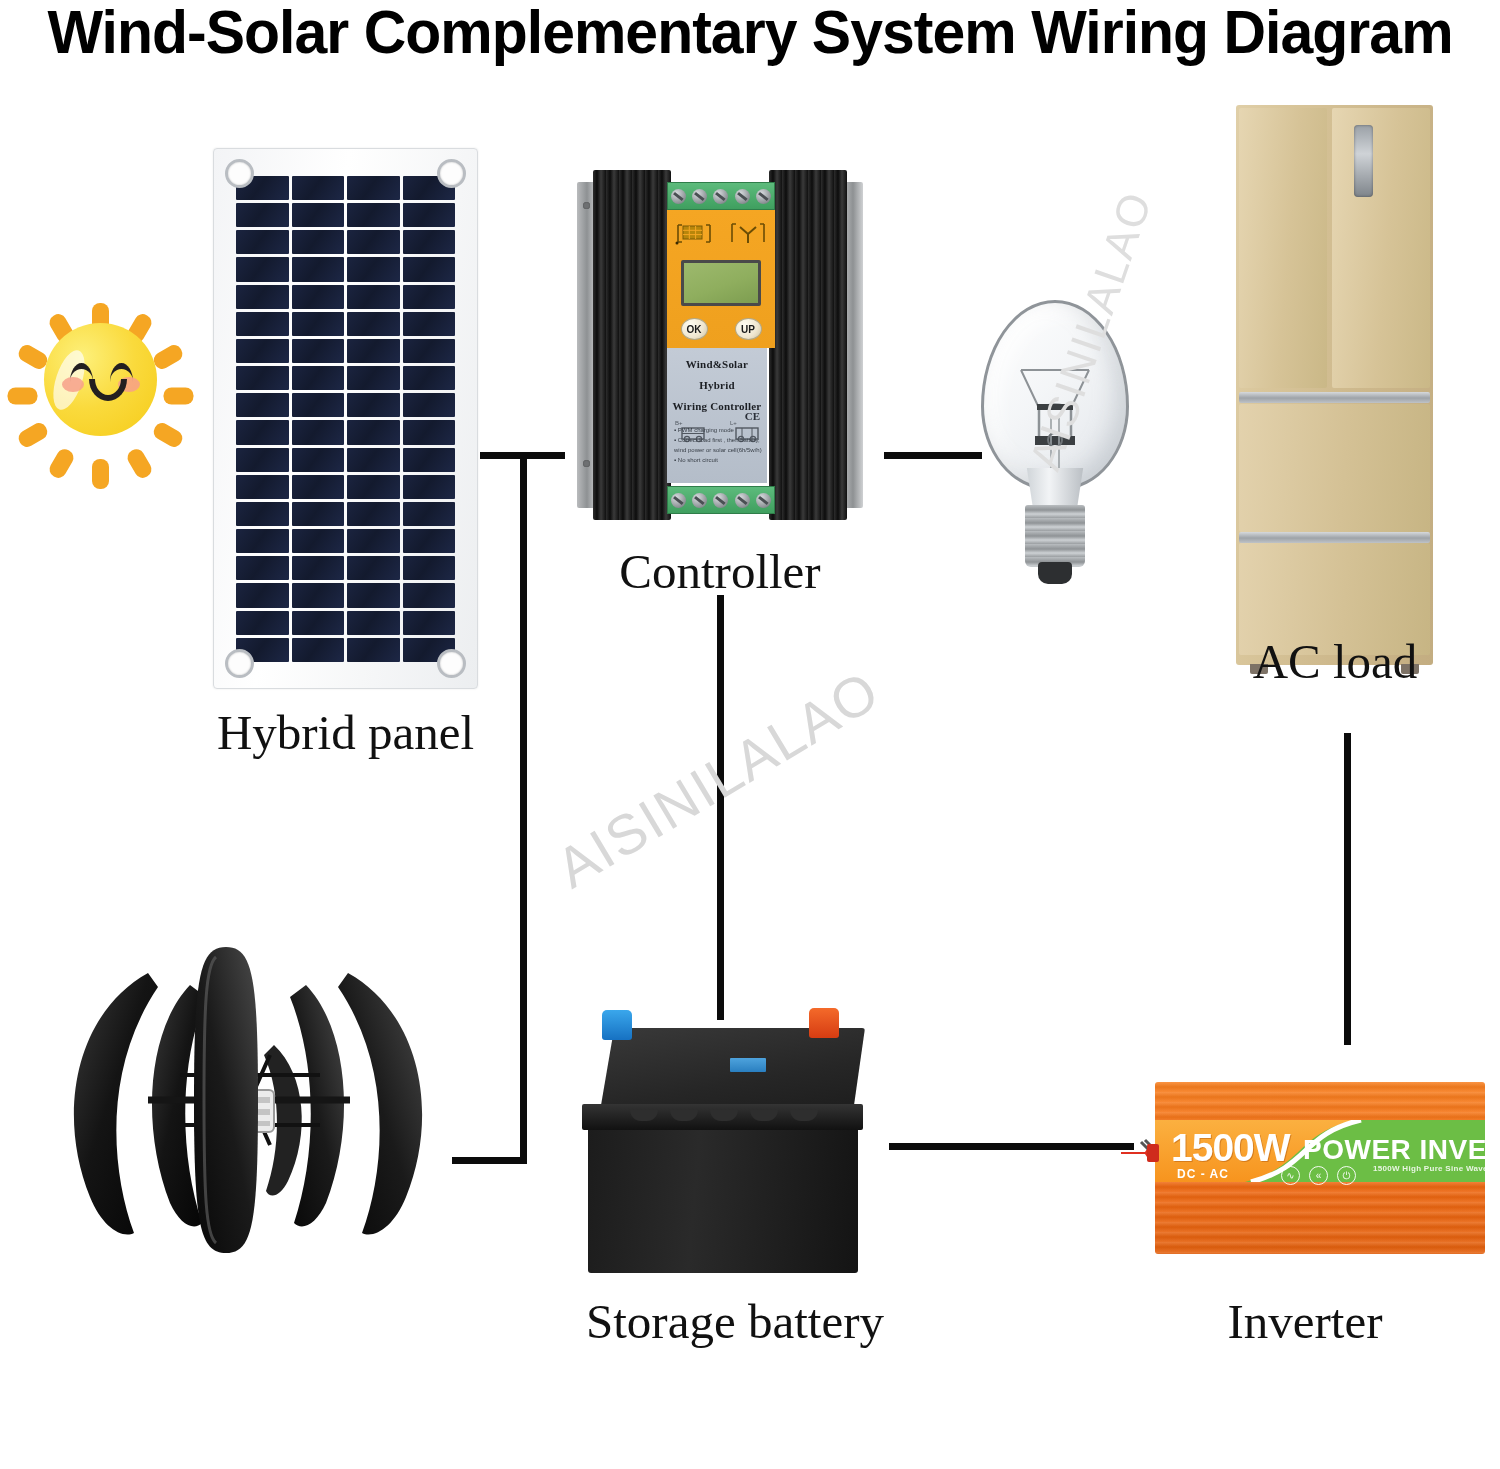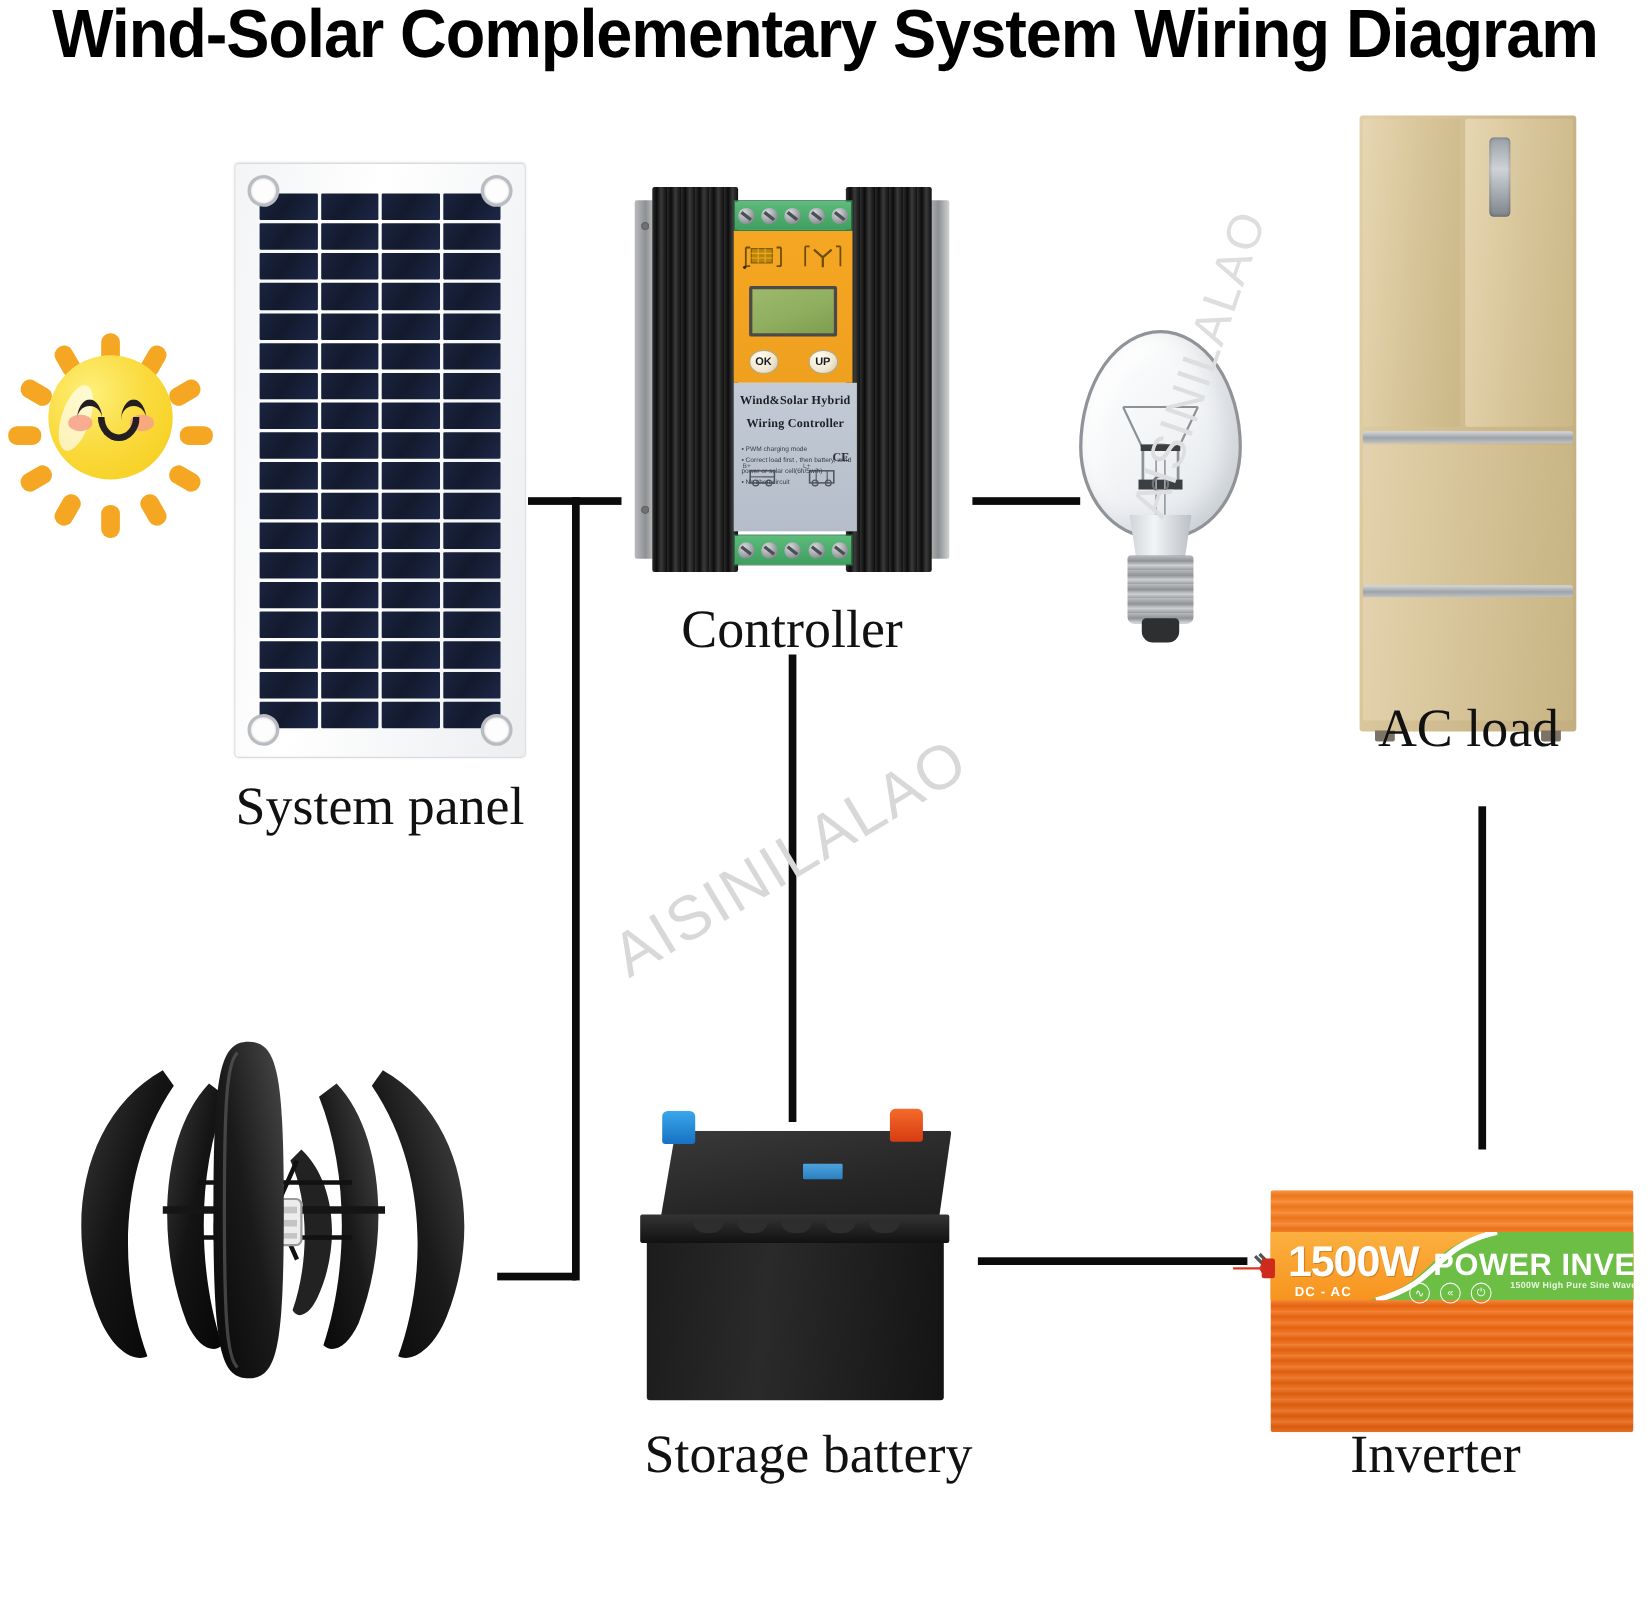--- a/index.html
+++ b/index.html
@@ -269,21 +269,21 @@
     font-weight: bold;
     color: #1a1a1a;
     display: flex;
     align-items: center;
     justify-content: center;
     box-sizing: border-box;
   }
   #ctrl-gray {
     position: absolute;
     left: 0; top: 180px;
-    width: 112px; height: 135px;
+    width: 100px; height: 135px;
     background: linear-gradient(180deg, #c3cbd6, #b4bdc9);
     color: #1c1f24;
   }
   .ctrl-brand {
     text-align: center;
     font-family: "Liberation Serif", serif;
     font-weight: bold;
     font-size: 11px;
     line-height: 1.9;
     padding-top: 6px;
@@ -457,21 +457,21 @@
   }
   #bat-sticker {
     position: absolute;
     left: 160px; top: 58px;
     width: 36px; height: 14px;
     background: linear-gradient(180deg, #4ea3dd, #2a7fc0);
     border-radius: 1px;
   }
 
   
-  #inverter { position: absolute; left: 1155px; top: 1082px; width: 330px; height: 220px; }
+  #inverter { position: absolute; left: 1155px; top: 1082px; width: 330px; height: 172px; }
   #inv-body {
     position: absolute;
     inset: 0;
     background:
       repeating-linear-gradient(180deg,
         rgba(255,255,255,.16) 0px, rgba(0,0,0,.06) 5px, rgba(255,255,255,.10) 10px),
       linear-gradient(180deg, #f98020, #f26a12 50%, #e4600d);
     border-radius: 3px;
   }
   #inv-swoosh {
@@ -648,21 +648,21 @@
         <div class="cell"></div>
         <div class="cell"></div>
         <div class="cell"></div>
         <div class="cell"></div>
       </div>
     <div class="grommet" id="gr-tl"></div>
     <div class="grommet" id="gr-tr"></div>
     <div class="grommet" id="gr-bl"></div>
     <div class="grommet" id="gr-br"></div>
   </div>
-  <div class="label" style="left:193px; top:706px; width:305px;">System panel</div>
+  <div class="label" style="left:193px; top:706px; width:305px;">Hybrid panel</div>
 
   <div id="controller">
     <div class="ctrl-side-plate" id="ctrl-plate-l"></div>
     <div class="ctrl-side-plate" id="ctrl-plate-r"></div>
     <div class="ctrl-screw" style="left:8px; top:42px;"></div>
     <div class="ctrl-screw" style="left:8px; top:300px;"></div>
     <div class="ctrl-fin-block" id="ctrl-fin-l"></div>
     <div class="ctrl-fin-block" id="ctrl-fin-r"></div>
 
     <div id="ctrl-center">

